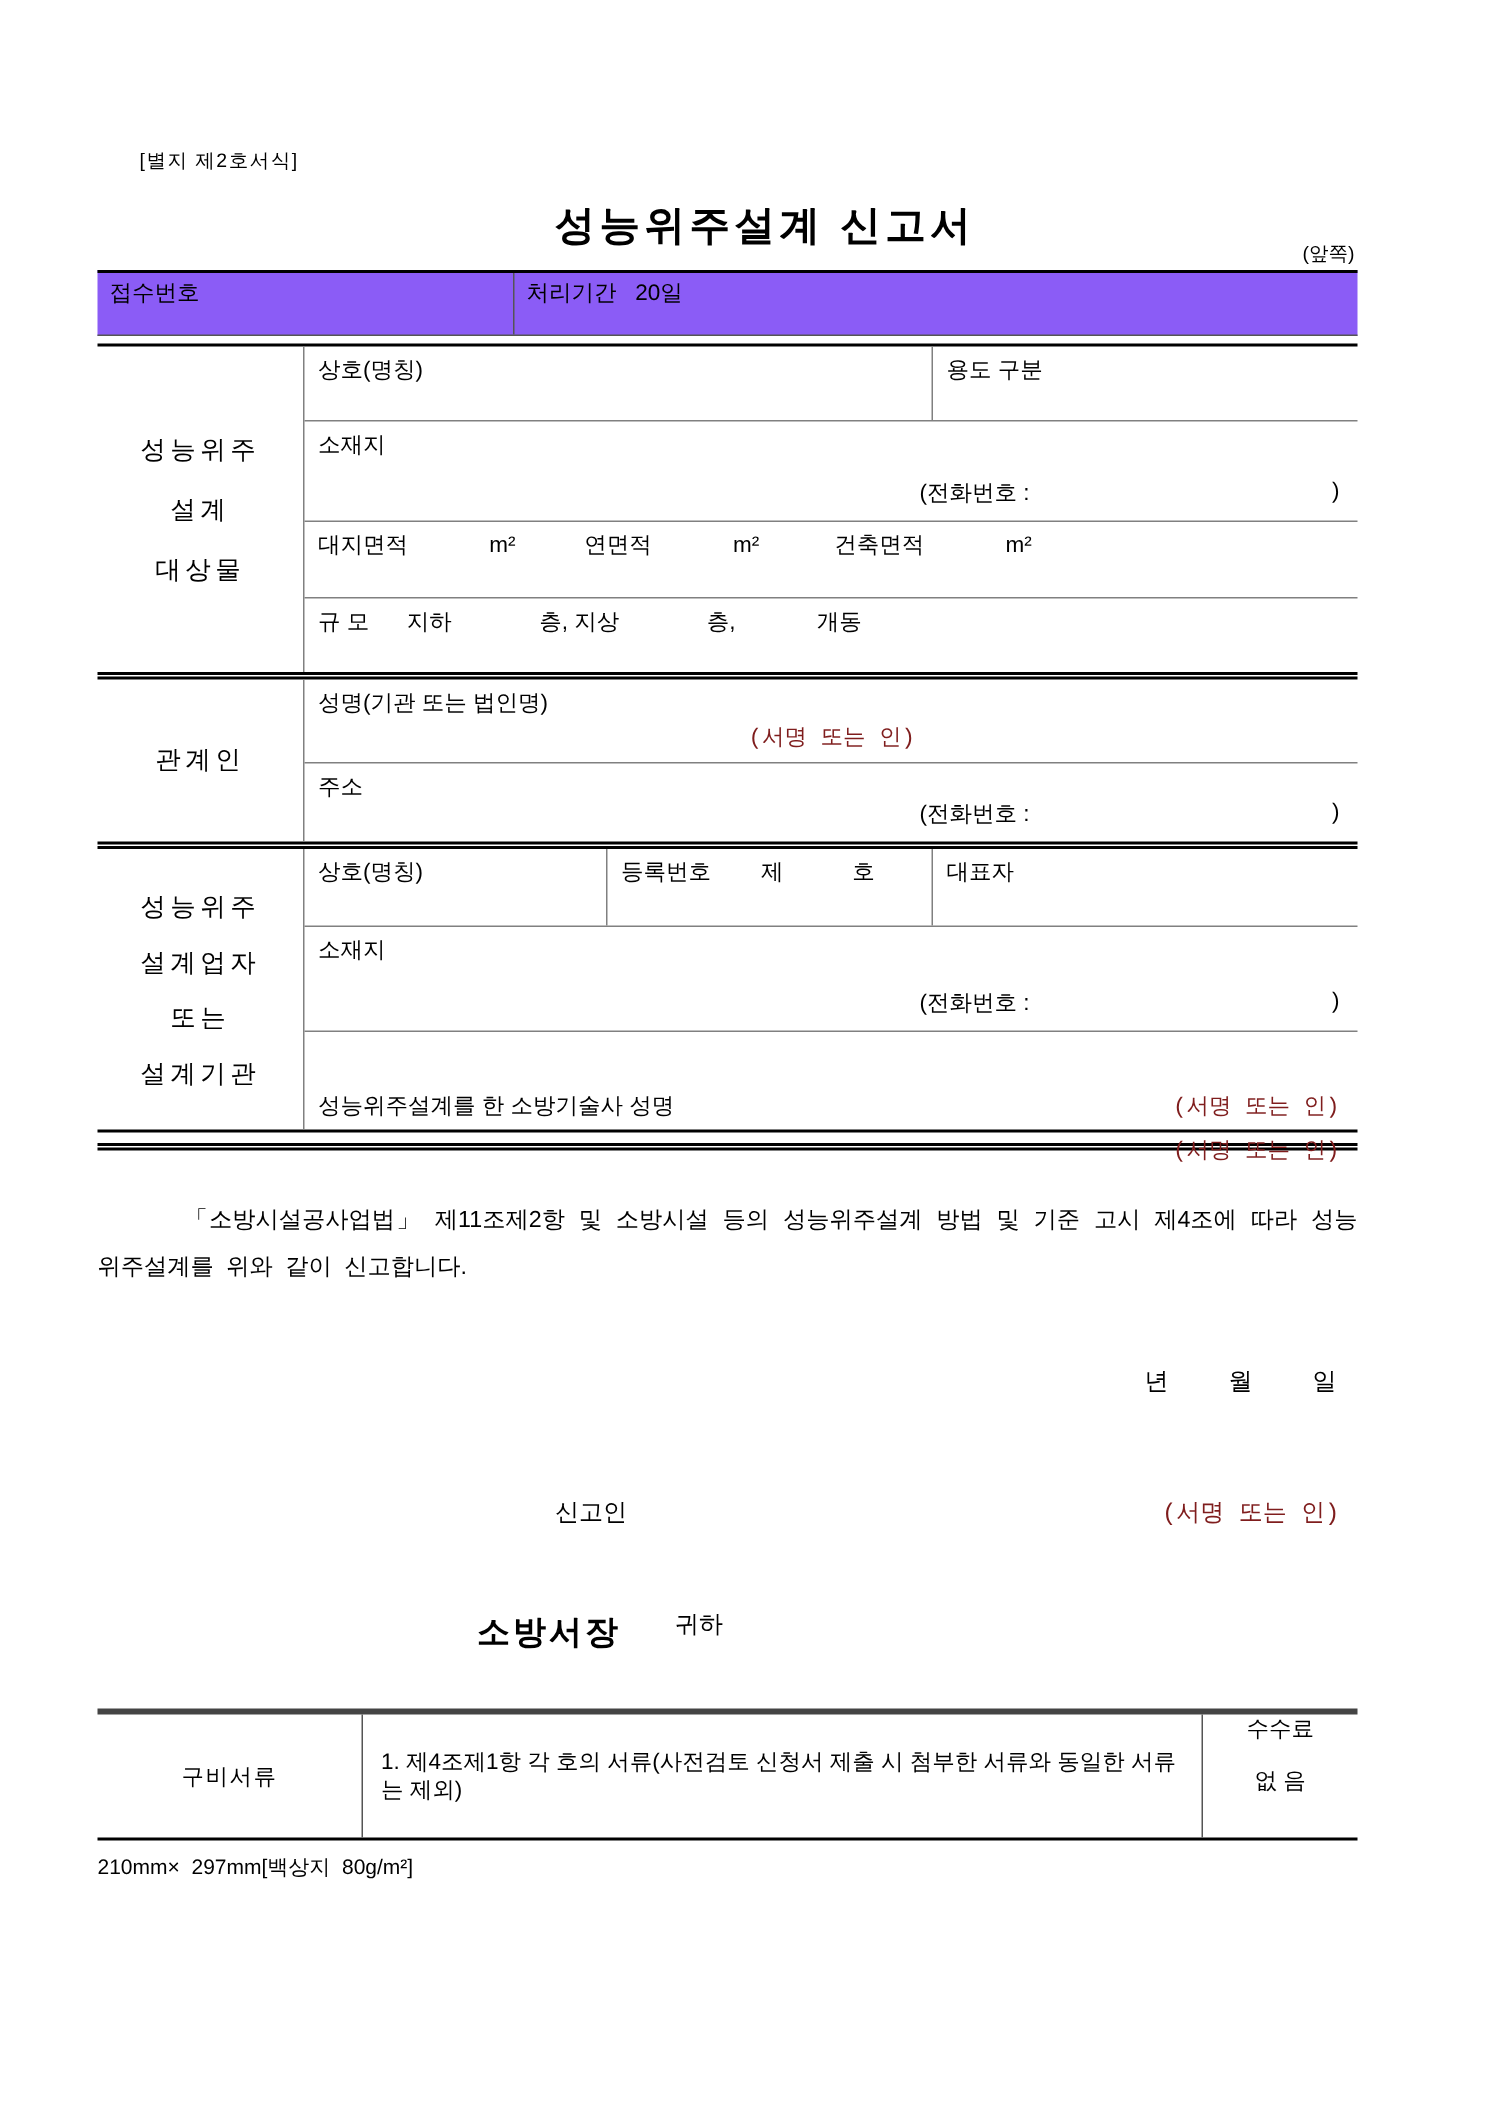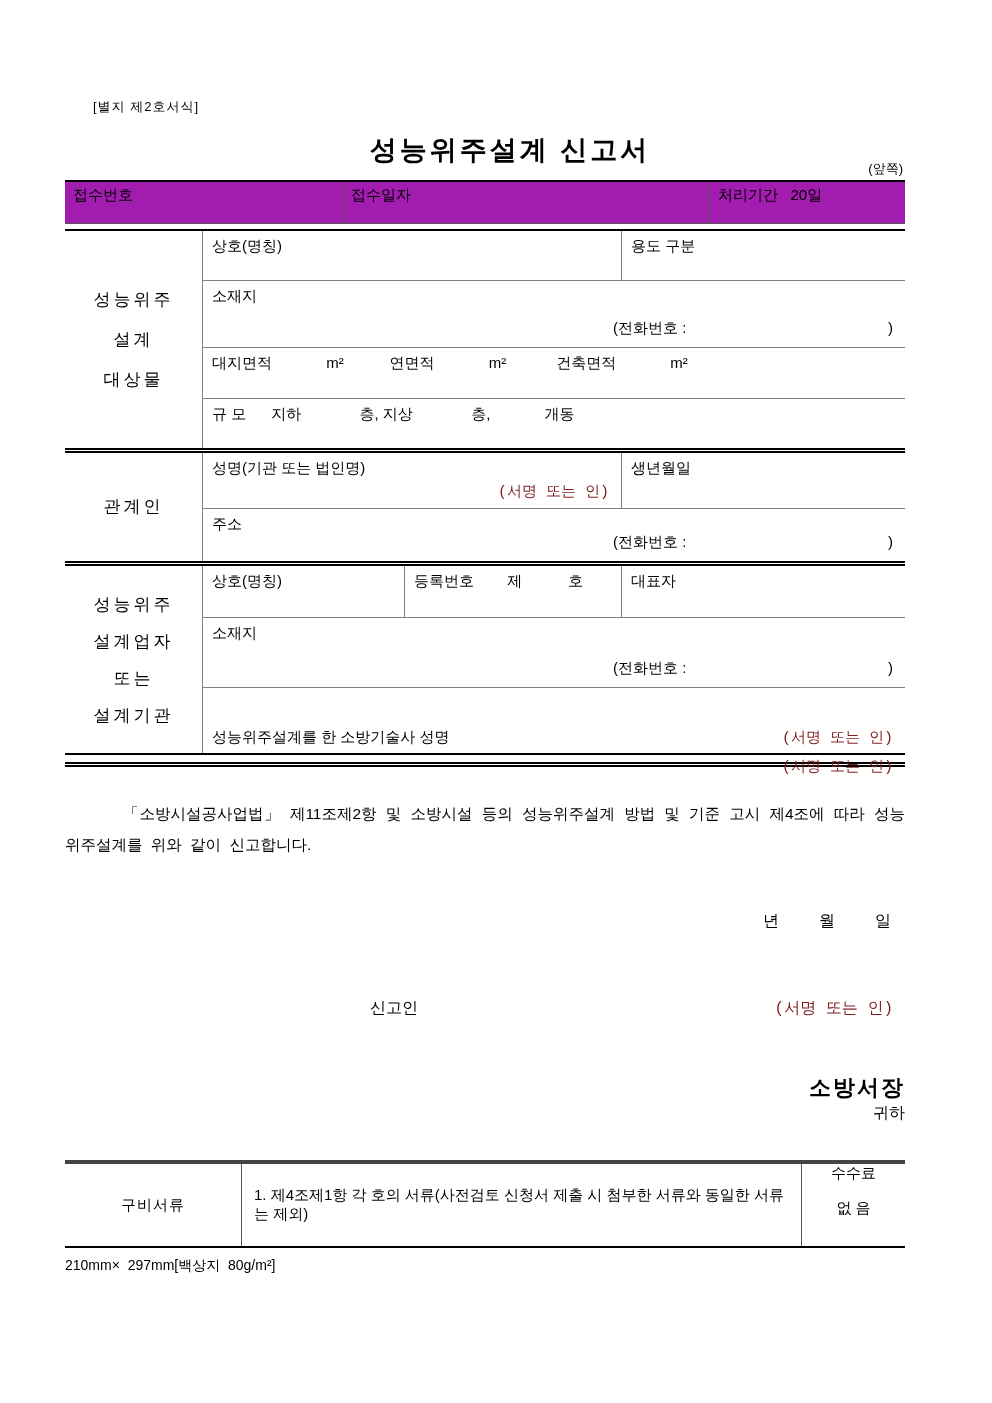--- a/index.html
+++ b/index.html
@@ -16,21 +16,21 @@
     position: absolute; left: 0; top: 132px; width: 972px;
     text-align: center; font-size: 27px; font-weight: bold; letter-spacing: 3px; margin-left: 24px;
   }
 
   .stack { position: absolute; left: 65px; top: 160px; width: 840px; }
   .front-marker { text-align: right; font-size: 13px; padding-right: 2px; margin-bottom: 2px; }
 
   
   .receipt {
     display: flex; border-top: 2px solid #000; border-bottom: 1px solid #555;
-    background: #a21caf; height: 44px; margin-bottom: 5px;
+    background: #8b5cf6; height: 44px; margin-bottom: 5px;
   }
   .receipt .rcell { padding: 4px 8px; font-size: 15px; }
   .rc1 { width: 278px; border-right: 1px solid #555; }
   .rc2 { width: 367px; border-right: 1px solid #555; }
   .rc3 { width: 195px; white-space: pre; }
 
   
   .tbl { display: flex; width: 840px; }
   .tbl1 { border-top: 2px solid #000; border-bottom: 5px double #000; }
   .tbl2 { border-bottom: 5px double #000; }
@@ -68,21 +68,21 @@
   .end-rule { border-top: 5px double #000; margin-top: 7px; height: 0; }
 
   .declare {
     margin-top: 31px; font-size: 15.5px; line-height: 31px;
     text-align: justify; text-indent: 58px; word-spacing: 4px;
   }
   .date-line { margin-top: 51px; text-align: right; padding-right: 14px; font-size: 16px; white-space: pre; }
   .declarant-row { margin-top: 66px; display: flex; justify-content: space-between; font-size: 16px; }
   .declarant-row .dl { padding-left: 305px; }
   .declarant-row .ds { padding-right: 12px; }
-  .recipient-row { margin-top: 54px; display: flex; align-items: flex-end; flex-direction: column; }
+  .recipient-row { margin-top: 54px; display: flex; align-items: flex-start; }
   .recipient-row .rcpt { padding-left: 253px; font-size: 22px; font-weight: bold; letter-spacing: 2px; }
   .recipient-row .hono { font-size: 16px; margin-left: 36px; }
 
   .attach {
     margin-top: 36px; display: flex; border-top: 4px solid #444; border-bottom: 2px solid #000;
     height: 88px;
   }
   .attach .acell { font-size: 15px; }
   .a1 { width: 177px; border-right: 1px solid #555; display: flex; align-items: center; justify-content: center; letter-spacing: 1px; }
   .a2 { width: 560px; border-right: 1px solid #555; display: flex; align-items: center; padding: 0 12px; font-size: 14px; }
@@ -97,21 +97,20 @@
 
   <div class="form-code">[별지 제2호서식]</div>
   <div class="title">성능위주설계 신고서</div>
 
   <div class="stack">
 
     <div class="front-marker">(앞쪽)</div>
 
     <div class="receipt">
       <div class="rcell rc1">접수번호</div>
-      <div class="rcell rc2">접수일자</div>
       <div class="rcell rc3">처리기간   20일</div>
     </div>
 
     <div class="tbl tbl1">
       <div class="lblcol">
         <span class="lline">성능위주</span>
         <span class="lline">설계</span>
         <span class="lline">대상물</span>
       </div>
       <div class="rows">
@@ -141,21 +140,20 @@
       <div class="lblcol">
         <span class="lline">관계인</span>
       </div>
       <div class="rows">
         <div class="r h56">
           <div class="split">
             <div class="sc w419">
               <span>성명(기관 또는 법인명)</span>
               <span class="sign sign-br">(서명 또는 인)</span>
             </div>
-            <div class="sc flex1">생년월일</div>
           </div>
         </div>
         <div class="r h52">
           <div class="cellpad">주소</div>
           <div class="phone-line">
             <span>(전화번호 :</span>
             <span>)</span>
           </div>
         </div>
       </div>

